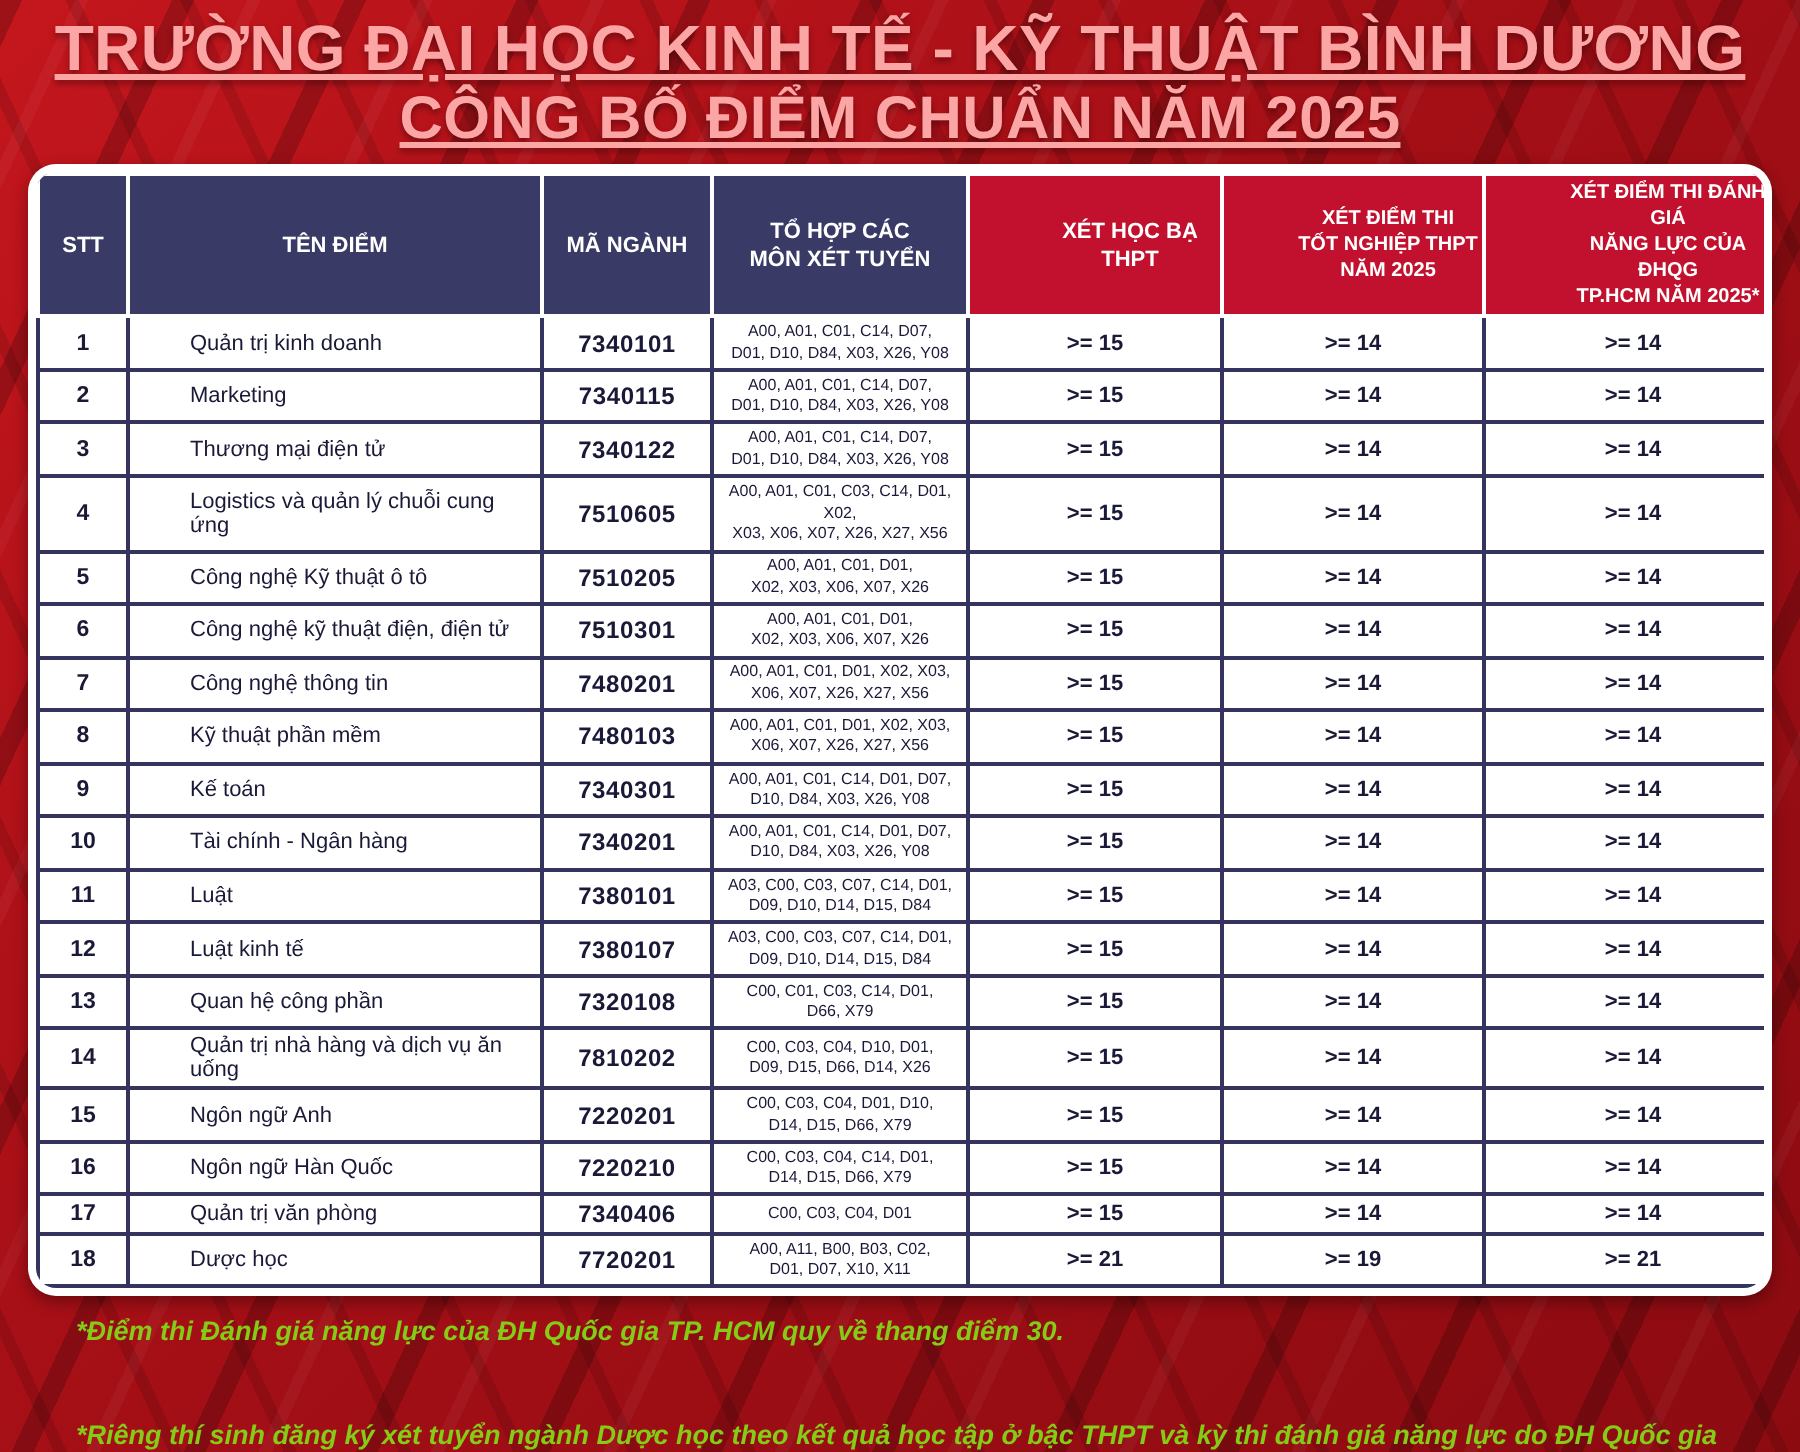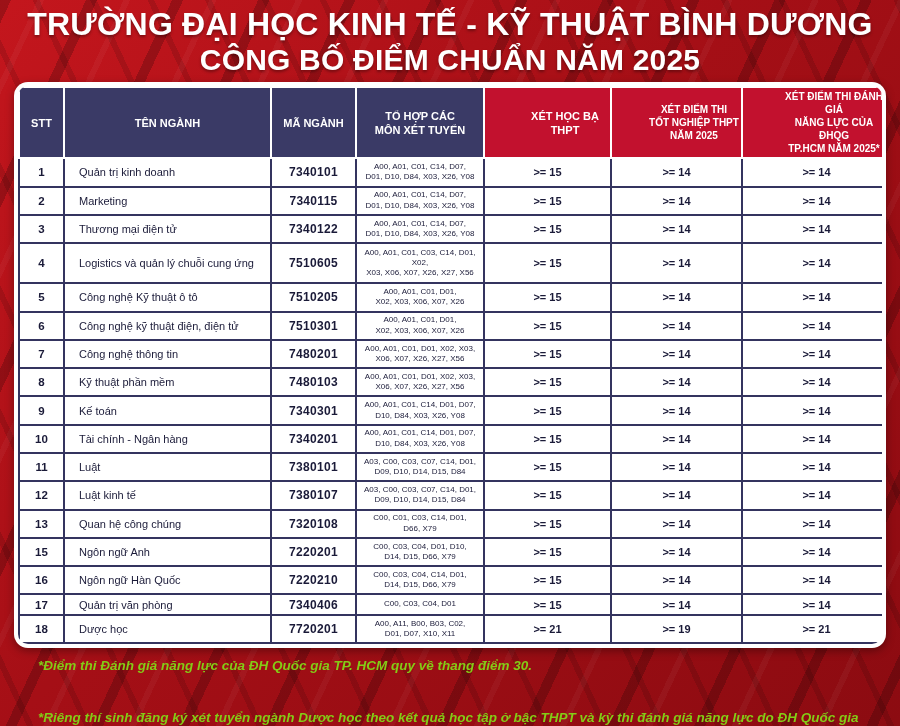--- a/index.html
+++ b/index.html
@@ -5,21 +5,21 @@
   html,body{margin:0;padding:0;}
   body{
     width:900px;height:726px;overflow:hidden;position:relative;
     font-family:"Liberation Sans","DejaVu Sans",sans-serif;
     background-color:#a80f16;
     background-image:
       repeating-linear-gradient(115deg, rgba(0,0,0,0.20) 0 10px, rgba(0,0,0,0) 10px 34px, rgba(255,255,255,0.04) 34px 40px, rgba(0,0,0,0) 40px 78px),
       repeating-linear-gradient(245deg, rgba(0,0,0,0.12) 0 6px, rgba(0,0,0,0) 6px 52px),
       linear-gradient(135deg,#c4161d 0%,#a50f16 45%,#8c0b11 100%);
   }
-  .title-wrap{padding-top:6px;text-align:center;color:#ffffff;}
+  .title-wrap{padding-top:6px;text-align:center;color:#fca5a5;text-decoration:underline;}
   .title-line1{
     font-size:32px;font-weight:800;letter-spacing:0.2px;line-height:1.15;
     text-shadow:0 2px 3px rgba(0,0,0,0.35);
   }
   .title-line2{
     font-size:30px;font-weight:800;letter-spacing:0.2px;line-height:1.15;
     text-shadow:0 2px 3px rgba(0,0,0,0.35);
   }
   .table-card{
     margin:5px 14px 0 14px;height:566px;box-sizing:border-box;
@@ -34,21 +34,21 @@
     font-size:11px;line-height:1.3;padding:2px 1px;
   }
   thead tr{height:46px;}
   th.red{background:#c2112e;font-size:10px;padding-left:36px;}
   th.hocba{font-size:11px;}
   td{
     background:#fff;border:2px solid #34345f;color:#1a1a38;
     text-align:center;vertical-align:middle;padding:1px 2px;
   }
   td.stt{font-weight:700;font-size:11.5px;}
-  td.nganh{text-align:left;padding-left:14px;font-size:11px;}
+  td.nganh{text-align:left;padding-left:30px;font-size:11px;}
   td.ma{font-size:12px;font-weight:600;letter-spacing:0.3px;}
   td.tohop{font-size:8px;line-height:1.3;white-space:pre-line;font-weight:400;}
   td.score{font-size:11px;font-weight:700;}
   .footnotes{margin:9px 22px 0 38px;color:#84cc16;font-style:italic;font-weight:700;}
   .footnote1{font-size:13.5px;line-height:1.35;margin-bottom:4px;}
   .footnote2{font-size:13.5px;line-height:1.35;margin-top:33px;}
 </style>
 </head>
 <body>
 
@@ -65,21 +65,21 @@
           <col style="width:207px">
           <col style="width:85px">
         <col style="width:128px">
           <col style="width:127px">
           <col style="width:131px">
         <col style="width:149px">
       </colgroup>
       <thead>
         <tr>
           <th>STT</th>
-          <th>TÊN NGÀNH</th>
+          <th>TÊN ĐIỂM</th>
           <th>MÃ NGÀNH</th>
           <th>TỔ HỢP CÁC
 MÔN XÉT TUYỂN</th>
           <th class="red hocba">XÉT HỌC BẠ THPT</th>
           <th class="red">XÉT ĐIỂM THI
 TỐT NGHIỆP THPT
 NĂM 2025</th>
           <th class="red">XÉT ĐIỂM THI ĐÁNH GIÁ
 NĂNG LỰC CỦA ĐHQG
 TP.HCM NĂM 2025*</th>
@@ -201,24 +201,34 @@
     <td class="nganh">Luật kinh tế</td>
     <td class="ma">7380107</td>
     <td class="tohop">A03, C00, C03, C07, C14, D01,
 D09, D10, D14, D15, D84</td>
     <td class="score">&gt;= 15</td>
     <td class="score">&gt;= 14</td>
     <td class="score">&gt;= 14</td>
   </tr>
           <tr>
     <td class="stt">13</td>
-    <td class="nganh">Quan hệ công chúng</td>
+    <td class="nganh">Quan hệ công phần</td>
     <td class="ma">7320108</td>
     <td class="tohop">C00, C01, C03, C14, D01,
 D66, X79</td>
+    <td class="score">&gt;= 15</td>
+    <td class="score">&gt;= 14</td>
+    <td class="score">&gt;= 14</td>
+  </tr>
+          <tr>
+    <td class="stt">14</td>
+    <td class="nganh">Quản trị nhà hàng và dịch vụ ăn uống</td>
+    <td class="ma">7810202</td>
+    <td class="tohop">C00, C03, C04, D10, D01,
+D09, D15, D66, D14, X26</td>
     <td class="score">&gt;= 15</td>
     <td class="score">&gt;= 14</td>
     <td class="score">&gt;= 14</td>
   </tr>
           <tr>
     <td class="stt">15</td>
     <td class="nganh">Ngôn ngữ Anh</td>
     <td class="ma">7220201</td>
     <td class="tohop">C00, C03, C04, D01, D10,
 D14, D15, D66, X79</td>

